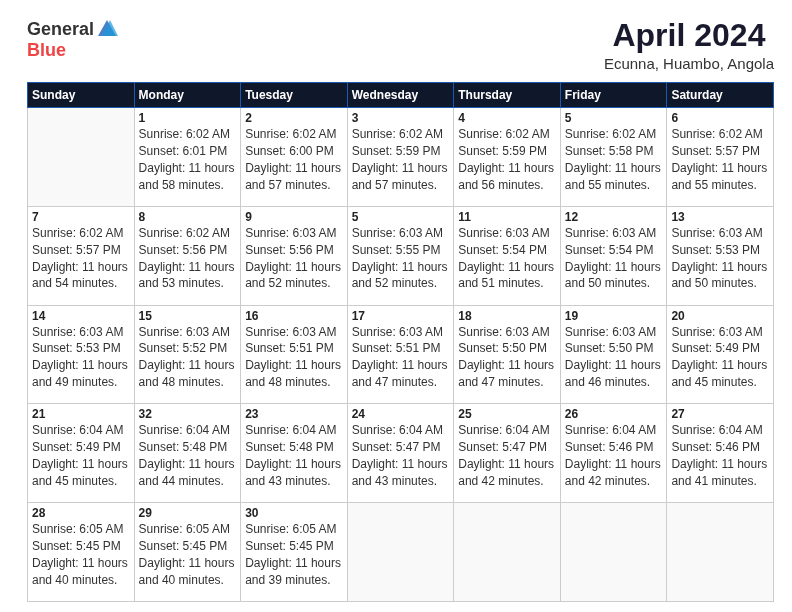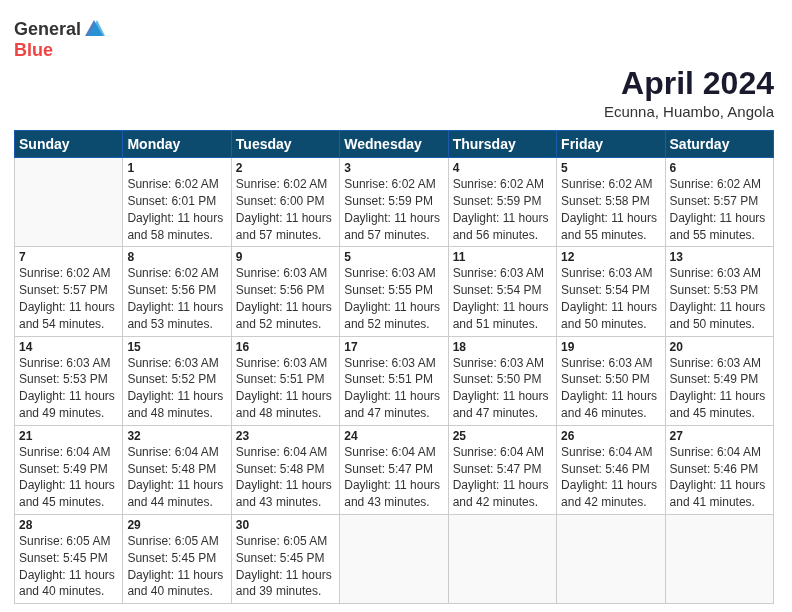--- a/index.html
+++ b/index.html
@@ -6,21 +6,21 @@
     body {
       font-family: Arial, sans-serif;
       background: #fff;
       width: 792px;
       height: 612px;
       overflow: hidden;
     }
     .page {
       width: 792px;
       height: 612px;
-      padding: 18px 18px 10px 14px;
+      padding: 18px 18px 10px 27px;
       display: flex;
       flex-direction: column;
     }
     .header {
       display: flex;
       justify-content: space-between;
       align-items: flex-start;
       margin-bottom: 10px;
     }
     .logo {
@@ -41,45 +41,44 @@
       font-size: 18px;
       font-weight: bold;
       color: #ef4444;
     }
     .logo-icon {
       width: 22px;
       height: 22px;
       margin-left: 2px;
     }
     .title-section {
-      text-align: right;
-      margin-top: 48px;
+      text-align: center;
     }
     .month-title {
       font-size: 32px;
       font-weight: bold;
       color: #1a1a2e;
       line-height: 1.1;
     }
     .location {
       font-size: 15px;
       color: #333;
       margin-top: 2px;
     }
     .calendar {
       flex: 1;
       border: 1px solid #ccc;
       border-collapse: collapse;
       width: 100%;
       table-layout: fixed;
     }
     .calendar th {
-      background-color: #0c4a6e;
+      background-color: #0f172a;
       color: white;
-      font-size: 14px;
+      font-size: 12px;
       font-weight: bold;
       padding: 5px 4px;
       text-align: left;
       border: 1px solid #1a5aaf;
     }
     .calendar td {
       border: 1px solid #ccc;
       vertical-align: top;
       padding: 3px 4px;
       font-size: 9.5px;

